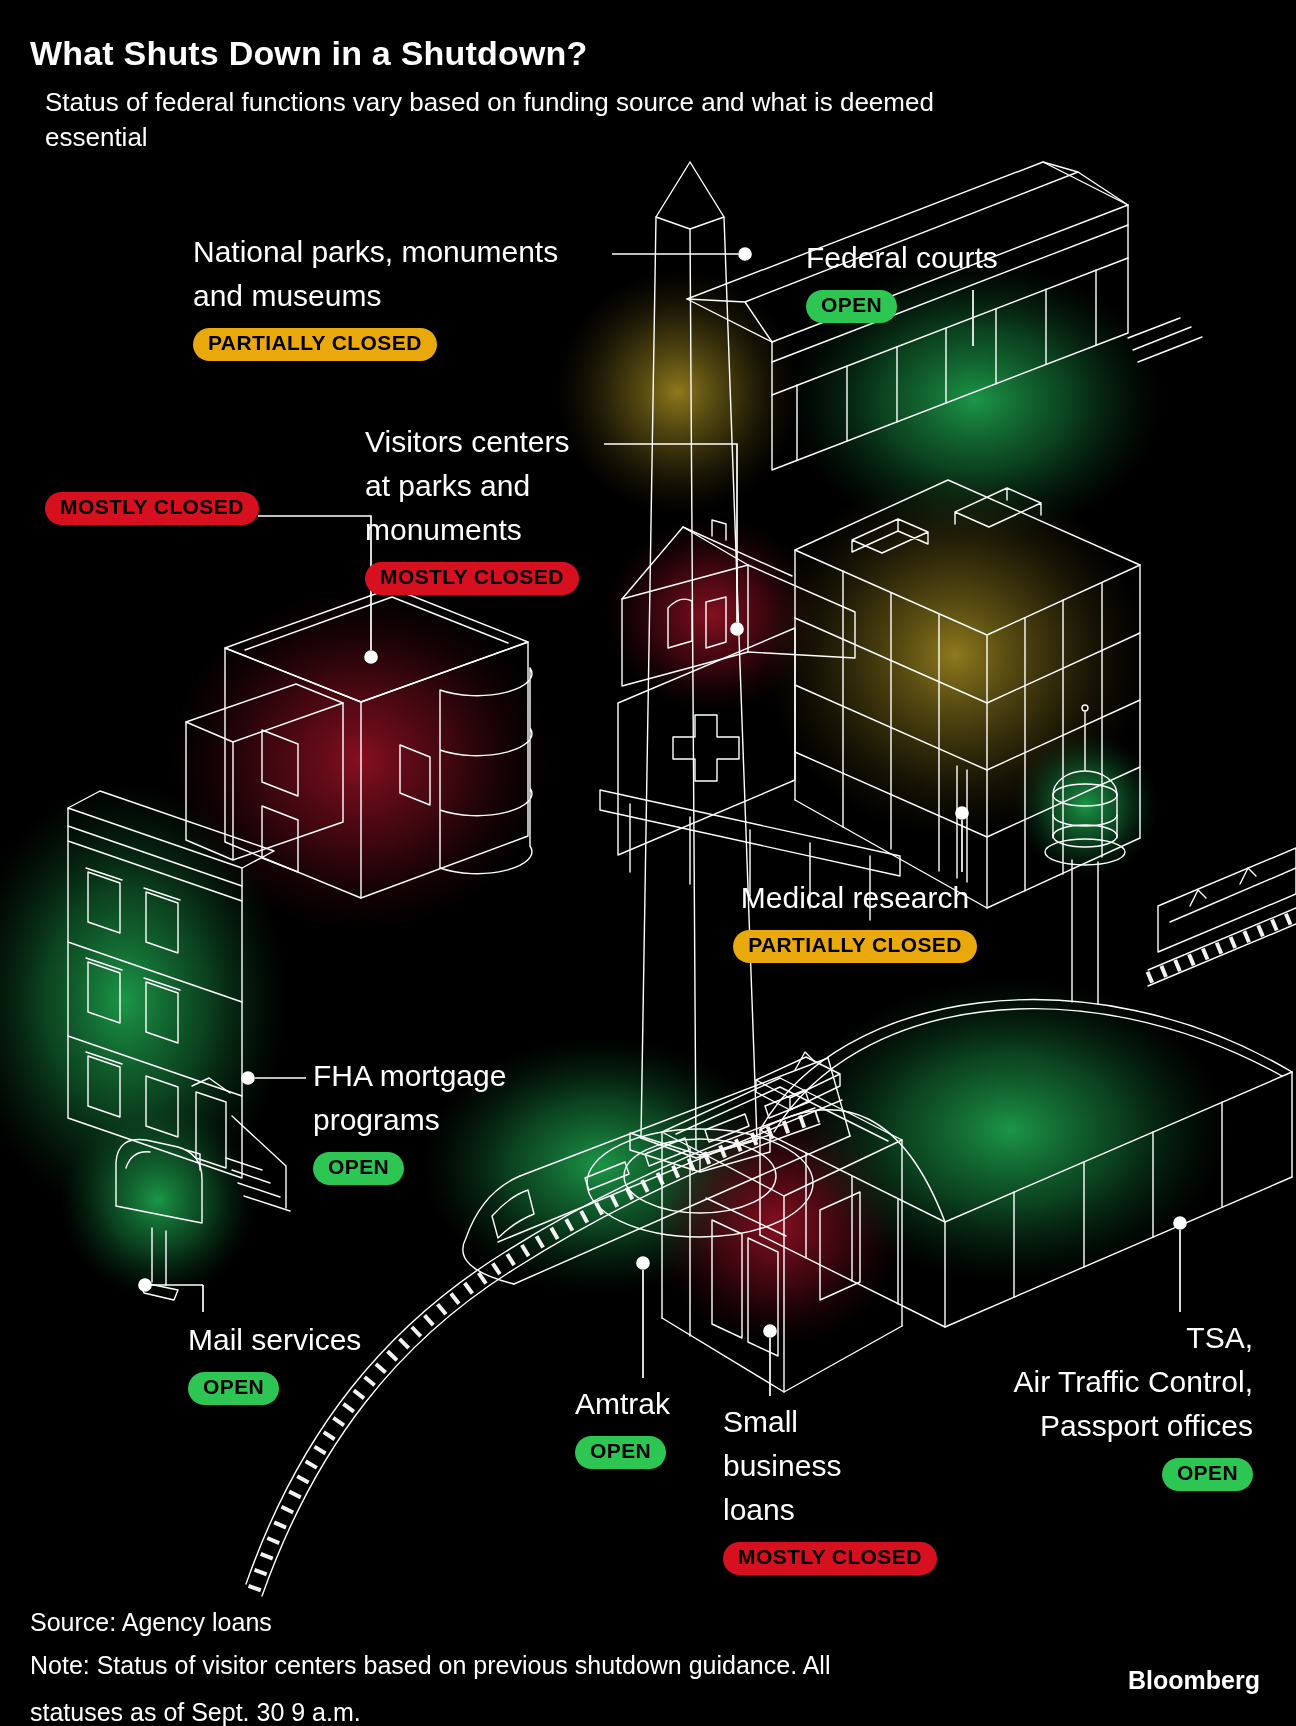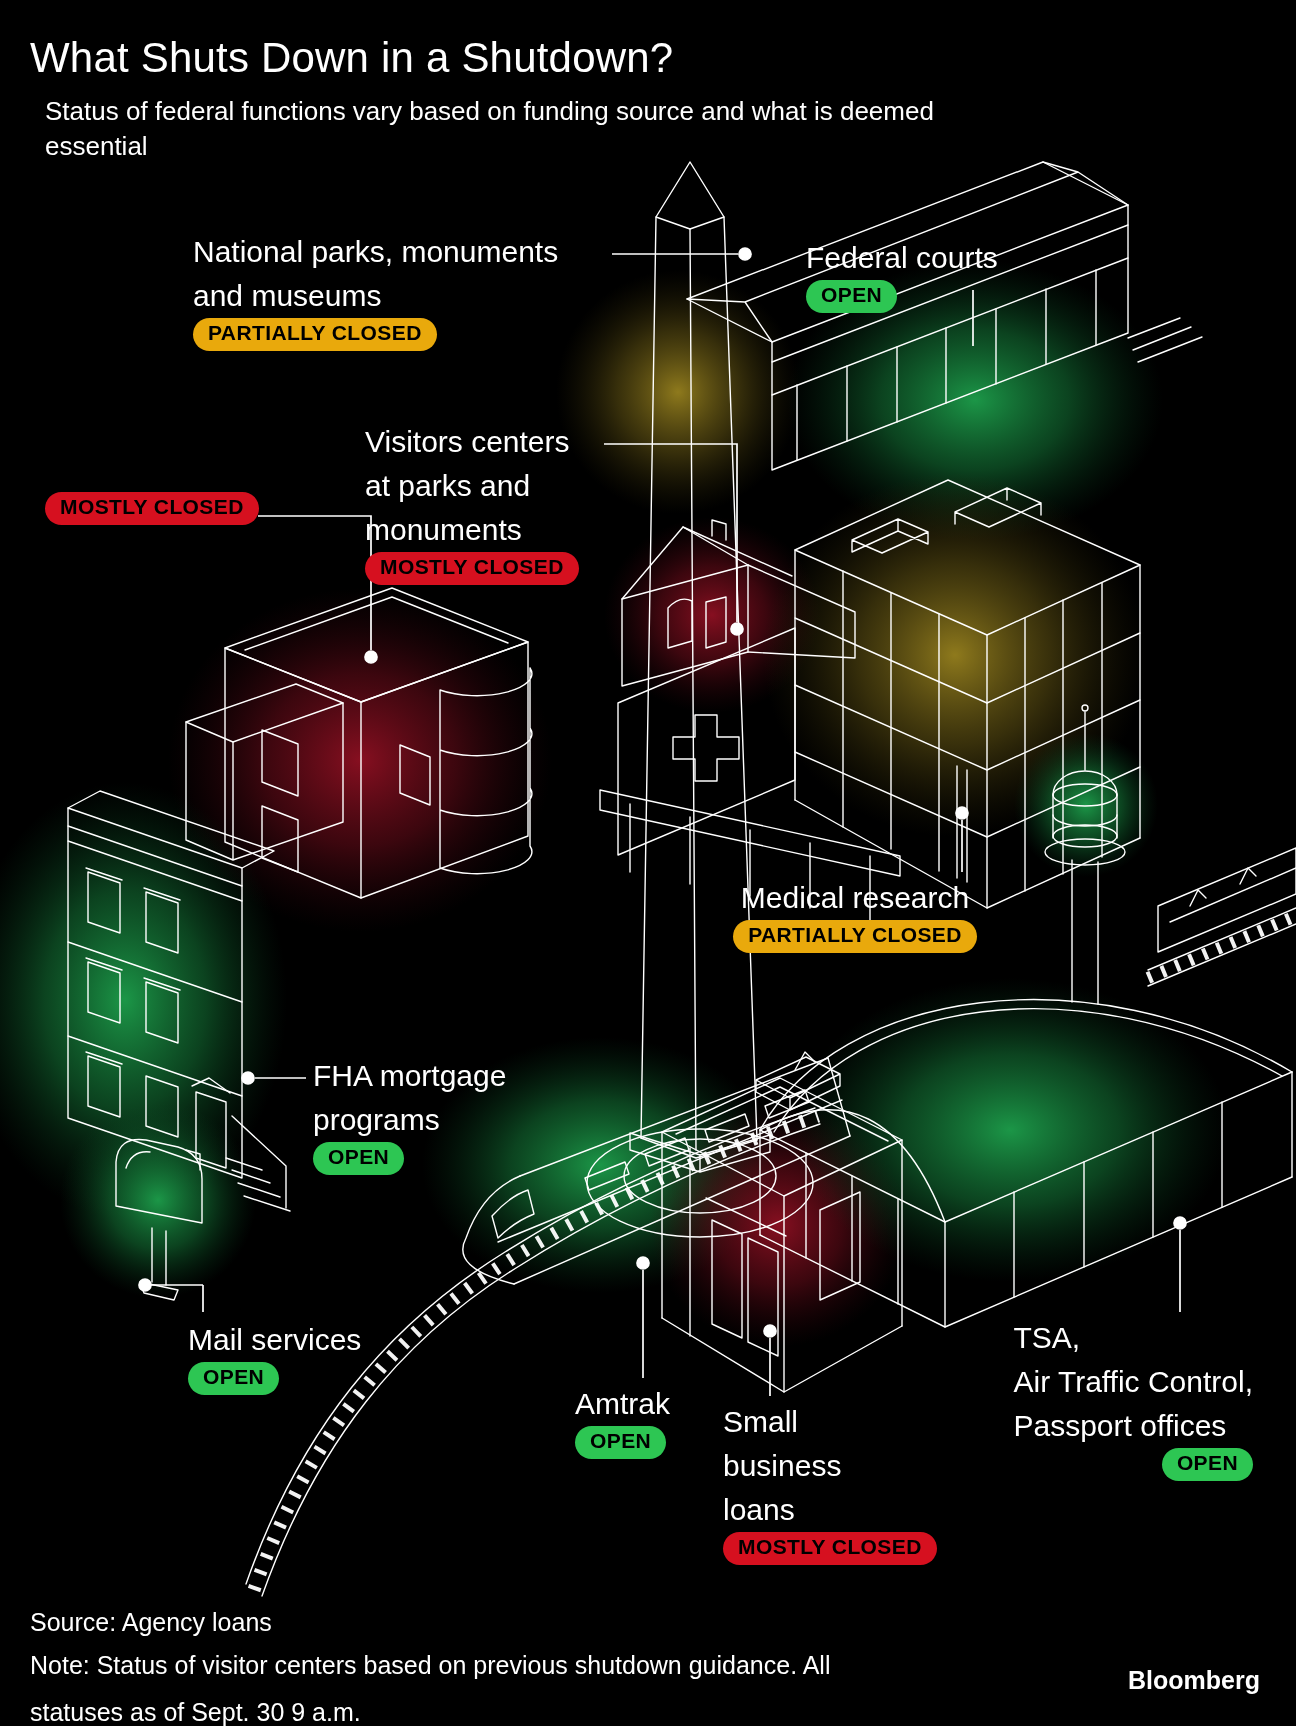--- a/index.html
+++ b/index.html
@@ -1,28 +1,28 @@
 <!DOCTYPE html>
 <html><head>
 <meta charset="utf-8">
 <style>
   html,body{margin:0;padding:0;background:#000;}
   body{width:1296px;height:1726px;position:relative;overflow:hidden;
        font-family:"Liberation Sans",sans-serif;color:#fff;}
   .stage{position:absolute;inset:0;}
   svg.illus{position:absolute;left:0;top:0;}
   .hdr{position:absolute;left:30px;top:34px;}
-  .title{font-size:42px;font-weight:400;letter-spacing:.2px;}
+  .title{font-size:34px;font-weight:700;letter-spacing:.2px;}
   .subtitle{font-size:26px;line-height:35px;margin-top:12px;white-space:pre-line;margin-left:15px;}
-  .ann{position:absolute;display:flex;flex-direction:column;align-items:flex-start;z-index:5;}
+  .ann{position:absolute;display:flex;flex-direction:column;align-items:flex-start;gap:10px;z-index:5;}
   .ann .lbl{font-size:30px;line-height:44px;white-space:pre-line;}
   .badge{display:inline-block;font-size:21px;font-weight:700;color:#000;
          padding:3px 15px 6px;border-radius:18px;letter-spacing:.4px;white-space:nowrap;}
   .ann.center{align-items:center;text-align:right;}
-  .ann.right{align-items:flex-end;text-align:left;}
+  .ann.right{align-items:flex-end;text-align:right;}
   .src{position:absolute;left:30px;top:1608px;font-size:25px;}
   .note{position:absolute;left:30px;top:1642px;font-size:25px;line-height:47px;white-space:pre-line;}
   .brand{position:absolute;right:36px;top:1666px;font-size:25px;font-weight:700;}
 </style>
 </head>
 <body>
 
 <div class="stage">
 
 <svg class="illus" width="1296" height="1726" viewBox="0 0 1296 1726">

